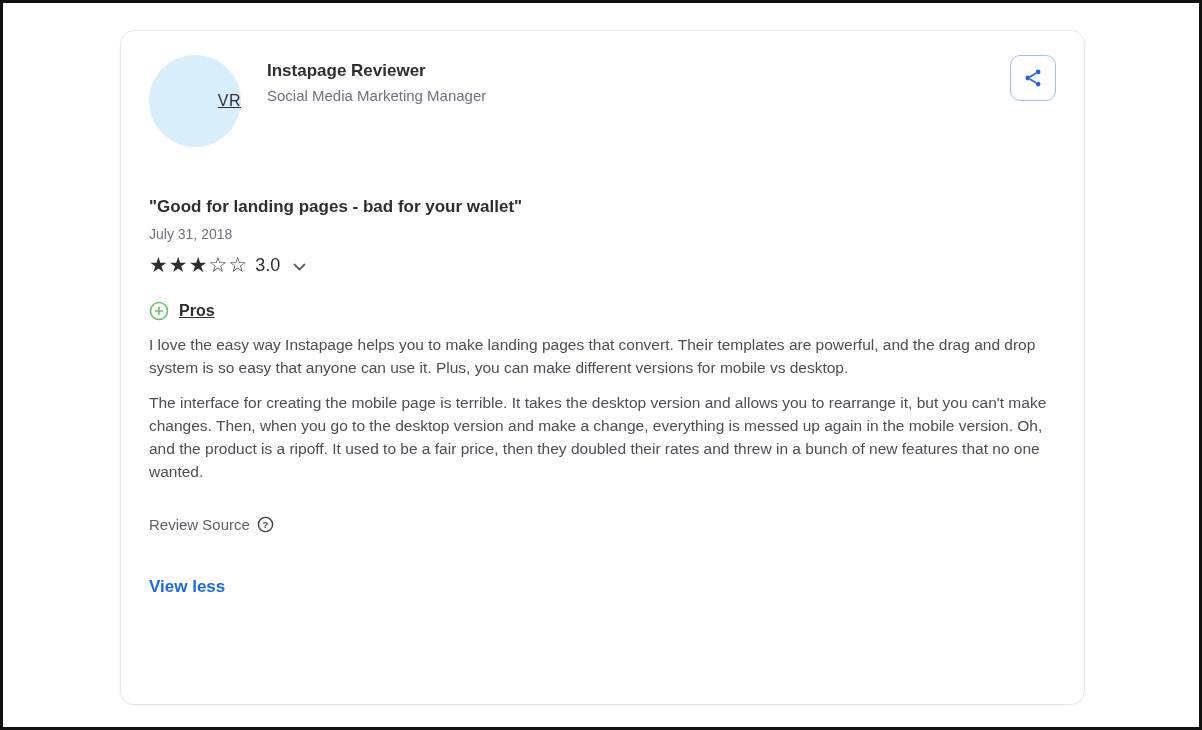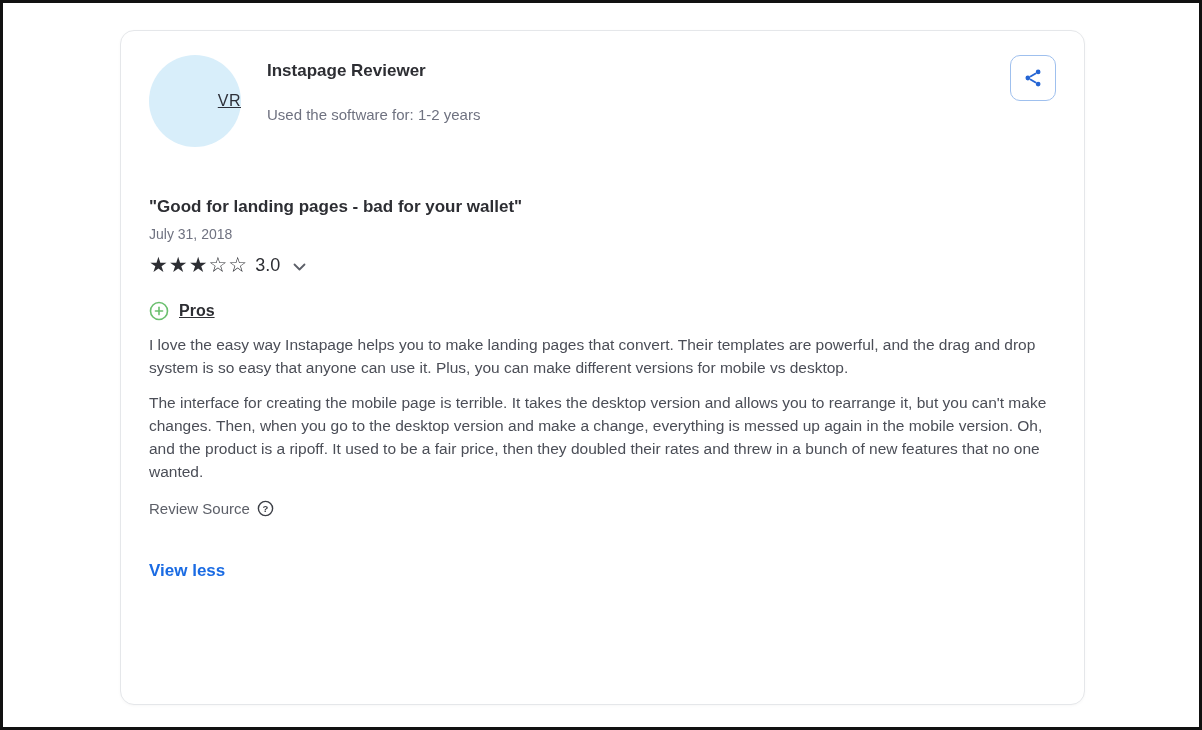--- a/index.html
+++ b/index.html
@@ -64,21 +64,21 @@
   .section-icon { display: flex; align-items: center; }
   .section-label { margin-left: 10px; font-weight: 700; font-size: 16px; color: #2d2e33; text-decoration: underline; }
   .section-text {
     margin-top: 12px;
     width: 912px;
     font-size: 15.5px;
     line-height: 23px;
     color: #4b4e57;
   }
   .review-source-row {
-    margin-top: 17px;
+    margin-top: 33px;
     display: flex; align-items: center;
     font-size: 15px; color: #5c5f68;
   }
   .help-icon { margin-left: 7px; display: flex; align-items: center; cursor: pointer; }
   .view-less {
     display: inline-block;
     margin-top: 44px;
     font-size: 17px; font-weight: 700;
     color: #1a6be3;
     text-decoration: none;
@@ -90,21 +90,21 @@
 
 <div class="frame">
   <div class="card">
 
     <div class="card-header">
       <div class="avatar">
         <span>VR</span>
       </div>
       <div class="header-info">
         <div class="reviewer-name">Instapage Reviewer</div>
-        <div class="usage">Used the software for: 1-2 years</div>
+        <div class="reviewer-title">Social Media Marketing Manager</div>
       </div>
       <button class="share-button">
         <span class="section-icon">
           <svg width="22" height="22" viewBox="0 0 24 24">
             <circle cx="17.6" cy="5.4" r="2.6" fill="#2565d4"></circle>
             <circle cx="6.4" cy="12" r="2.6" fill="#2565d4"></circle>
             <circle cx="17.6" cy="18.6" r="2.6" fill="#2565d4"></circle>
             <line x1="8.8" y1="10.7" x2="15.3" y2="6.8" stroke="#2565d4" stroke-width="2"></line>
             <line x1="8.8" y1="13.3" x2="15.3" y2="17.2" stroke="#2565d4" stroke-width="2"></line>
           </svg>

